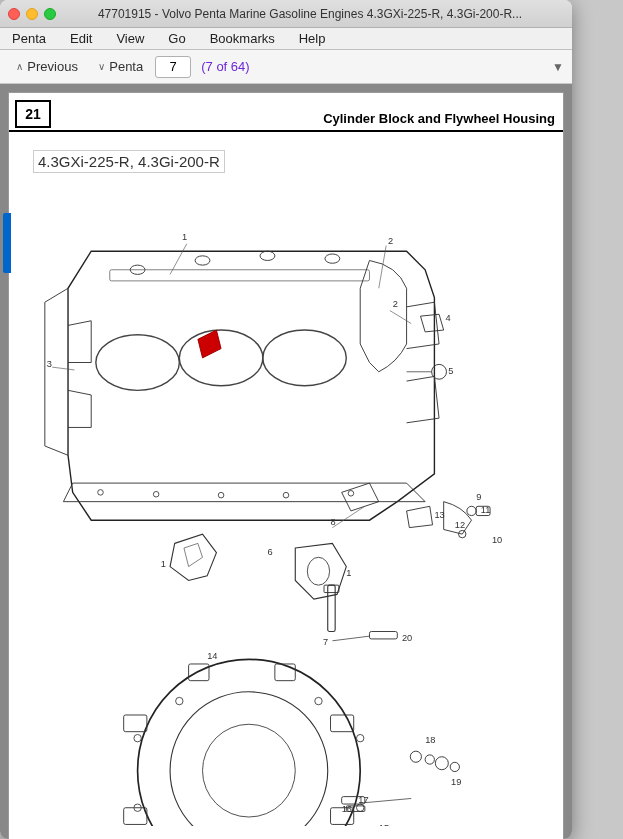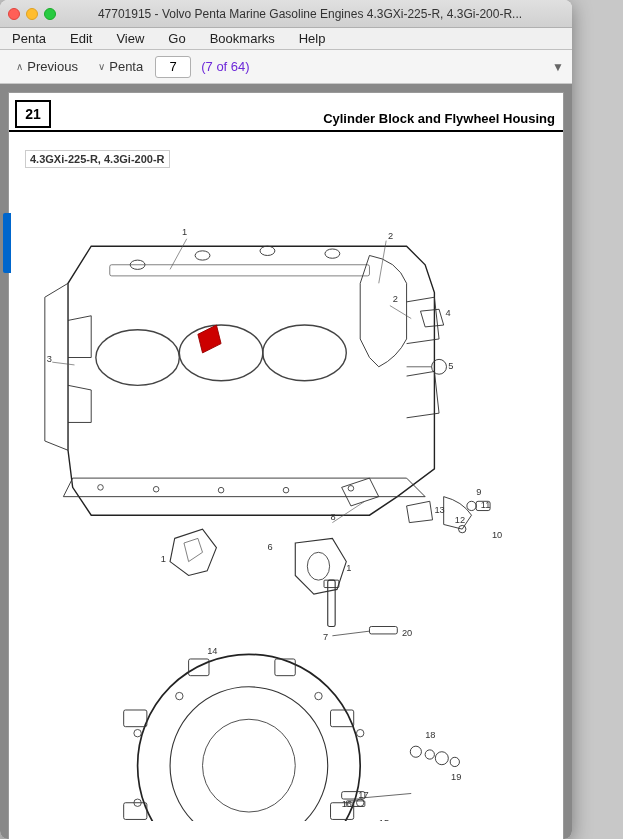--- a/index.html
+++ b/index.html
@@ -152,27 +152,26 @@
       margin: 4px 6px 0 6px;
     }
     .page-title {
       flex: 1;
       text-align: right;
       font-size: 13px;
       font-weight: bold;
       padding: 18px 8px 4px 0;
     }
     .model-label {
-      margin: 2px 8px 4px 16px;
-      font-size: 11px;
+      margin: 2px 8px 4px 24px;
+      font-size: 15px;
       color: #333;
       border: 1px solid #ccc;
       padding: 2px 4px;
       display: inline-block;
-      font-weight: bold;
     }
     .diagram-area {
       width: 100%;
       padding: 0 8px;
     }
     .diagram-svg {
       width: 100%;
     }
     .blue-tab {
       position: absolute;

